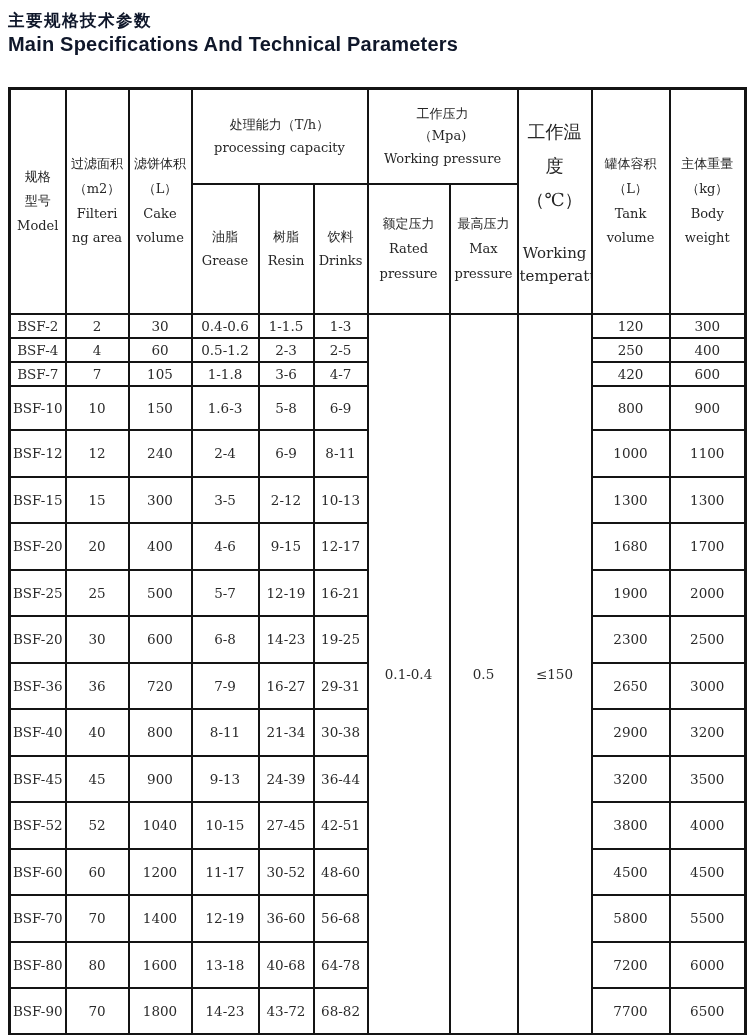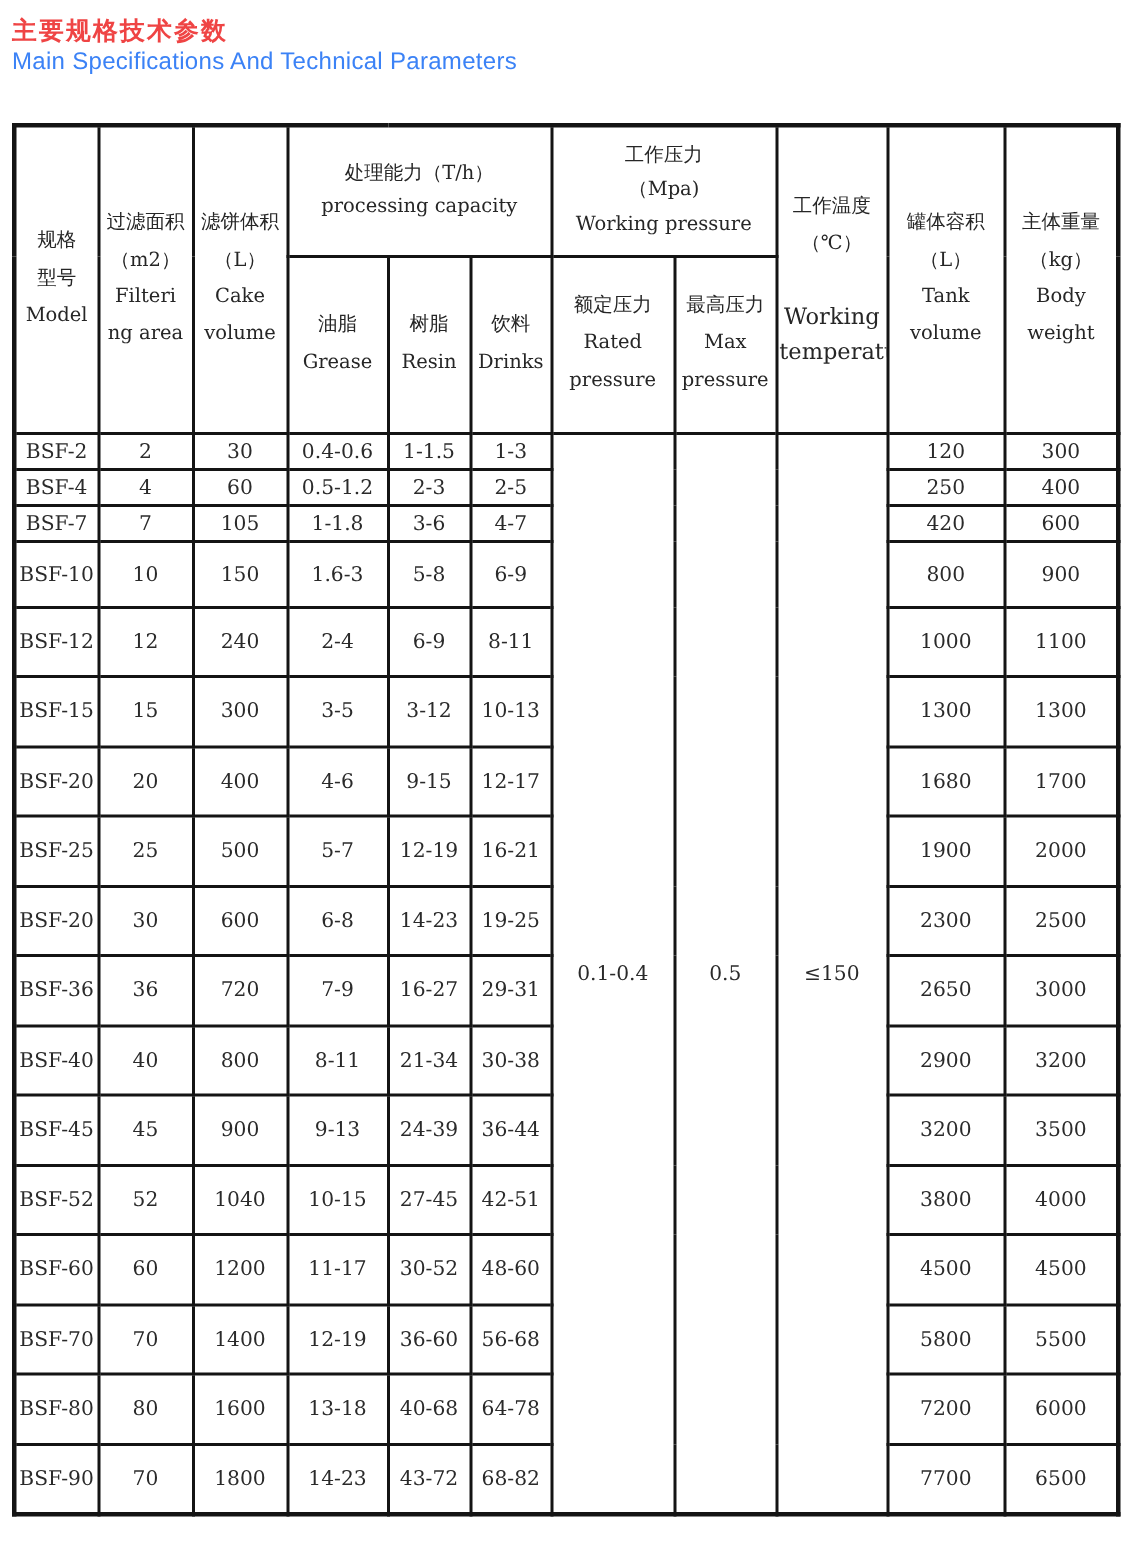--- a/index.html
+++ b/index.html
@@ -17,29 +17,29 @@
     font-family: "DejaVu Serif", "Liberation Serif", serif;
     color: #1f1f1f;
     overflow: hidden;
   }
   .title-zh {
     margin: 2px 0 1px 0;
     font-family: "Liberation Sans", "DejaVu Sans", sans-serif;
     font-weight: 700;
     font-size: 16.5px;
     letter-spacing: 1.5px;
-    color: #ef4444;
+    color: #0f172a;
   }
   .title-en {
     margin: 0;
     font-family: "Liberation Sans", "DejaVu Sans", sans-serif;
-    font-weight: 400;
-    font-size: 16px;
+    font-weight: 700;
+    font-size: 20px;
     letter-spacing: 0.2px;
-    color: #3b82f6;
+    color: #0f172a;
   }
   table.spec {
     margin-top: 31px;
     border-collapse: collapse;
     table-layout: fixed;
     width: 736px;
     border: 3px solid #141414;
   }
   .spec th, .spec td {
     border: 2px solid #141414;
@@ -51,21 +51,21 @@
     overflow: hidden;
   }
   .spec thead th {
     font-size: 13px;
     line-height: 1.9;
     color: #262626;
   }
   .spec thead tr.head-top { height: 87px; }
   .spec thead tr.head-sub { height: 118px; }
   .spec thead th.group { line-height: 1.75; }
-  .th-temp-zh { font-size: 13px; line-height: 1.9; }
+  .th-temp-zh { font-size: 18px; line-height: 1.9; }
   .th-temp-en { font-size: 15px; line-height: 1.55; }
   .spec tbody td {
     font-size: 13.5px;
     color: #2a2a2a;
   }
   .spec tbody tr.h24 { height: 24px; }
   .spec tbody tr.h44 { height: 44px; }
   .spec tbody tr.h46 { height: 46.5px; }
 </style>
 </head>
@@ -189,21 +189,21 @@
         <td>6-9</td>
         <td>8-11</td>
         <td>1000</td>
         <td>1100</td>
       </tr>
       <tr class="h46">
         <td>BSF-15</td>
         <td>15</td>
         <td>300</td>
         <td>3-5</td>
-        <td>3-12</td>
+        <td>2-12</td>
         <td>10-13</td>
         <td>1300</td>
         <td>1300</td>
       </tr>
       <tr class="h46">
         <td>BSF-20</td>
         <td>20</td>
         <td>400</td>
         <td>4-6</td>
         <td>9-15</td>

